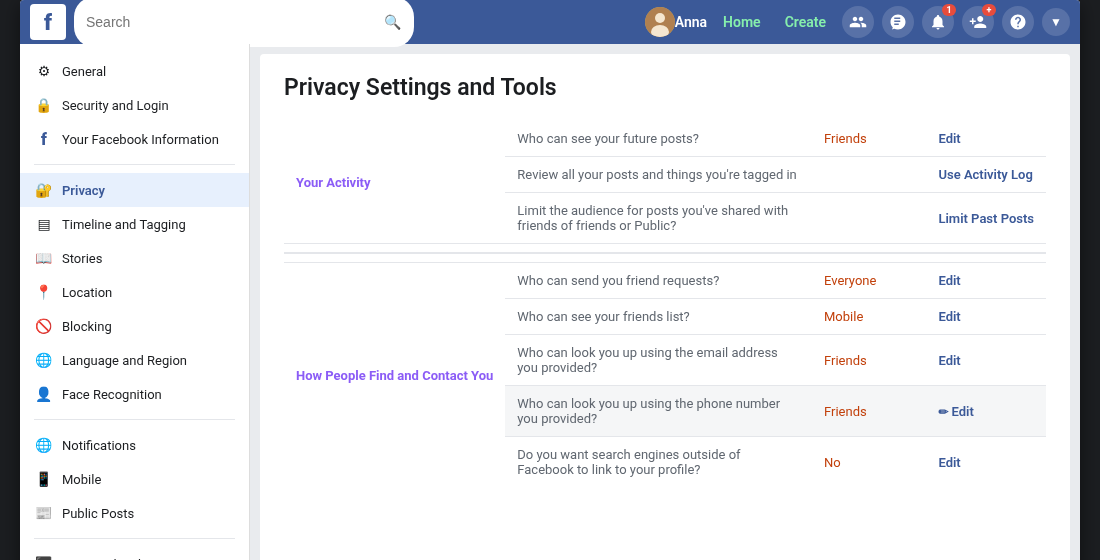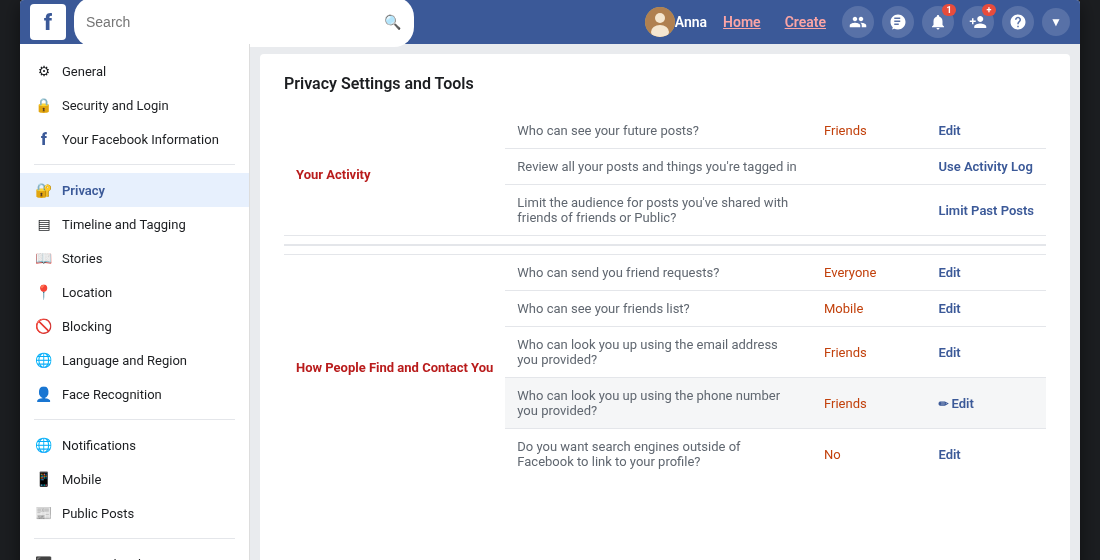--- a/index.html
+++ b/index.html
@@ -8,43 +8,43 @@
 
     
     .topnav { background: #3b5998; display: flex; align-items: center; padding: 0 10px; height: 44px; gap: 8px; }
     .fb-logo { width: 36px; height: 36px; background: #fff; border-radius: 4px; display: flex; align-items: center; justify-content: center; font-weight: 900; font-size: 22px; color: #3b5998; flex-shrink: 0; }
     .search-box { display: flex; align-items: center; background: #fff; border-radius: 20px; padding: 4px 12px; gap: 6px; flex: 0 0 340px; height: 50px; }
     .search-box input { border: none; outline: none; font-size: 14px; color: #333; width: 100%; }
     .search-icon-wrap { color: #777; font-size: 14px; }
     .nav-spacer { flex: 1; }
     .nav-user { display: flex; align-items: center; gap: 0; color: #fff; font-size: 14px; font-weight: 600; cursor: pointer; }
     .nav-avatar { width: 30px; height: 30px; border-radius: 50%; background: #c0a060; display: flex; align-items: center; justify-content: center; font-size: 12px; color: #fff; font-weight: bold; overflow: hidden; }
-    .nav-link { color: #fca5a5; font-size: 14px; font-weight: 600; padding: 0 8px; cursor: pointer; white-space: nowrap; text-decoration: underline; }
+    .nav-link { color: #86efac; font-size: 14px; font-weight: 600; padding: 0 8px; cursor: pointer; white-space: nowrap; }
     .nav-icon-btn { width: 32px; height: 32px; border-radius: 50%; background: rgba(255,255,255,0.15); display: flex; align-items: center; justify-content: center; cursor: pointer; position: relative; color: #fff; font-size: 16px; }
     .badge { position: absolute; top: -2px; right: -2px; background: #e74c3c; color: #fff; font-size: 9px; font-weight: bold; border-radius: 10px; padding: 1px 4px; min-width: 14px; text-align: center; }
     .nav-dropdown { width: 28px; height: 28px; border-radius: 50%; background: rgba(255,255,255,0.15); display: flex; align-items: center; justify-content: center; cursor: pointer; color: #fff; font-size: 12px; }
 
     
     .main-layout { display: flex; background: #e9ebee; min-height: 510px; }
 
     
     .sidebar { width: 230px; flex-shrink: 0; background: #fff; border-right: 1px solid #ddd; padding: 10px 0; overflow-y: auto; }
     .sidebar-item { display: flex; align-items: center; gap: 8px; padding: 7px 14px; font-size: 13px; color: #1c1e21; cursor: pointer; }
     .sidebar-item.active { background: #e7f0fd; color: #3b5998; font-weight: 600; }
     .sidebar-item .s-icon { width: 20px; height: 20px; display: flex; align-items: center; justify-content: center; font-size: 14px; flex-shrink: 0; }
     .sidebar-divider { border: none; border-top: 1px solid #e4e6ea; margin: 8px 14px; }
 
     
     .content { flex: 1; background: #fff; margin: 10px; border-radius: 4px; padding: 20px 24px; overflow-y: auto; }
-    .page-title { font-size: 16px; font-weight: 600; color: #1c1e21; margin-bottom: 20px; }
+    .page-title { font-size: 23px; font-weight: 600; color: #1c1e21; margin-bottom: 20px; }
     .settings-table { width: 100%; border-collapse: collapse; }
     .settings-table td { padding: 10px 12px; font-size: 13px; vertical-align: middle; }
     .settings-table tr { border-bottom: 1px solid #e4e6ea; }
     .settings-table tr:last-child { border-bottom: none; }
-    .section-label { font-weight: 700; font-size: 13px; color: #b91c1c; white-space: nowrap; vertical-align: top; padding-top: 14px; width: 200px; }
+    .section-label { font-weight: 700; font-size: 13px; color: #8b5cf6; white-space: nowrap; vertical-align: top; padding-top: 14px; width: 200px; }
     .setting-desc { color: #606770; font-size: 13px; width: 340px; }
     .setting-value { color: #c2410c; font-size: 13px; width: 120px; }
     .setting-action { color: #3b5998; font-size: 13px; font-weight: 600; cursor: pointer; white-space: nowrap; }
     .section-divider-row td { padding: 0; }
     .section-divider-row td div { border-top: 2px solid #e4e6ea; margin: 8px 0; }
     tr.highlighted-row { background: #f5f6f7; }
     .edit-icon { font-size: 12px; margin-right: 3px; }
   </style>
 </head>
 <body>

